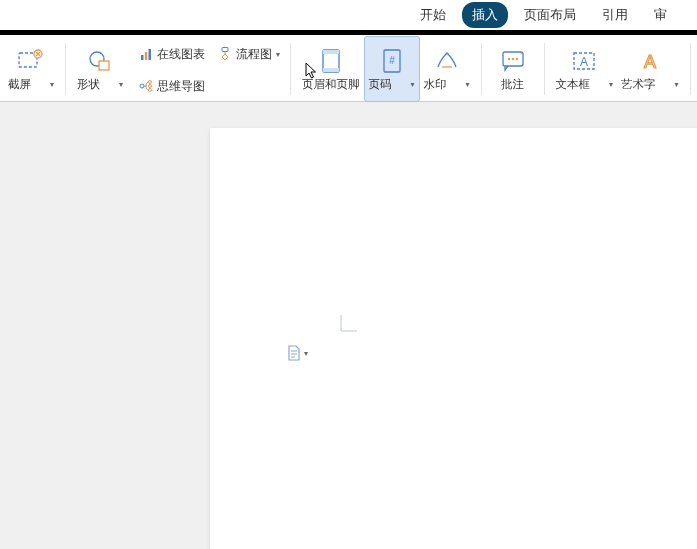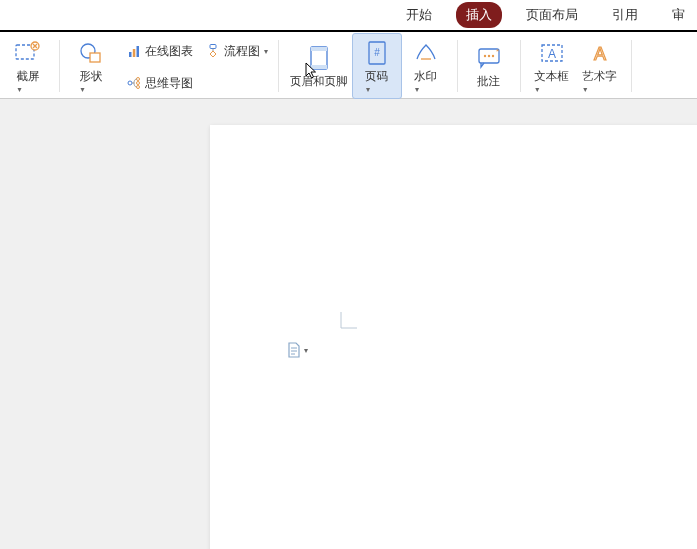--- a/index.html
+++ b/index.html
@@ -12,33 +12,33 @@
     height: 549px;
     overflow: hidden;
     color: #333;
   }
   .tabs {
     display: flex;
     justify-content: flex-end;
     align-items: center;
     height: 30px;
     background: #fff;
-    border-bottom: 2px solid #000000;
-    padding-right: 2px;
-    gap: 14px;
+    border-bottom: 5px solid #000000;
+    padding-right: 20px;
+    gap: 6px;
   }
   .tab {
     padding: 4px 10px;
     font-size: 13px;
     color: #333;
     cursor: pointer;
     border-radius: 12px;
   }
   .tab.active {
-    background: #7f1d1d;
+    background: #0c4a6e;
     color: #fff;
   }
   .ribbon {
     display: flex;
     align-items: stretch;
     background: #fff;
     border-bottom: 1px solid #ccc;
     height: 64px;
     padding: 2px 0 0 0;
   }
@@ -70,24 +70,23 @@
     width: 28px;
     height: 28px;
     display: flex;
     align-items: center;
     justify-content: center;
   }
   .btn-large .lbl {
     font-size: 11.5px;
     white-space: nowrap;
     display: flex;
-    align-items: flex-start;
-    gap: 1px;
+    align-items: center;
+    gap: 18px;
     color: #333;
-    flex-direction: column;
   }
   .grid2 {
     display: grid;
     grid-template-rows: 1fr 1fr;
     grid-auto-flow: column;
     gap: 2px 6px;
     height: 60px;
     align-items: center;
   }
   .btn-small {

